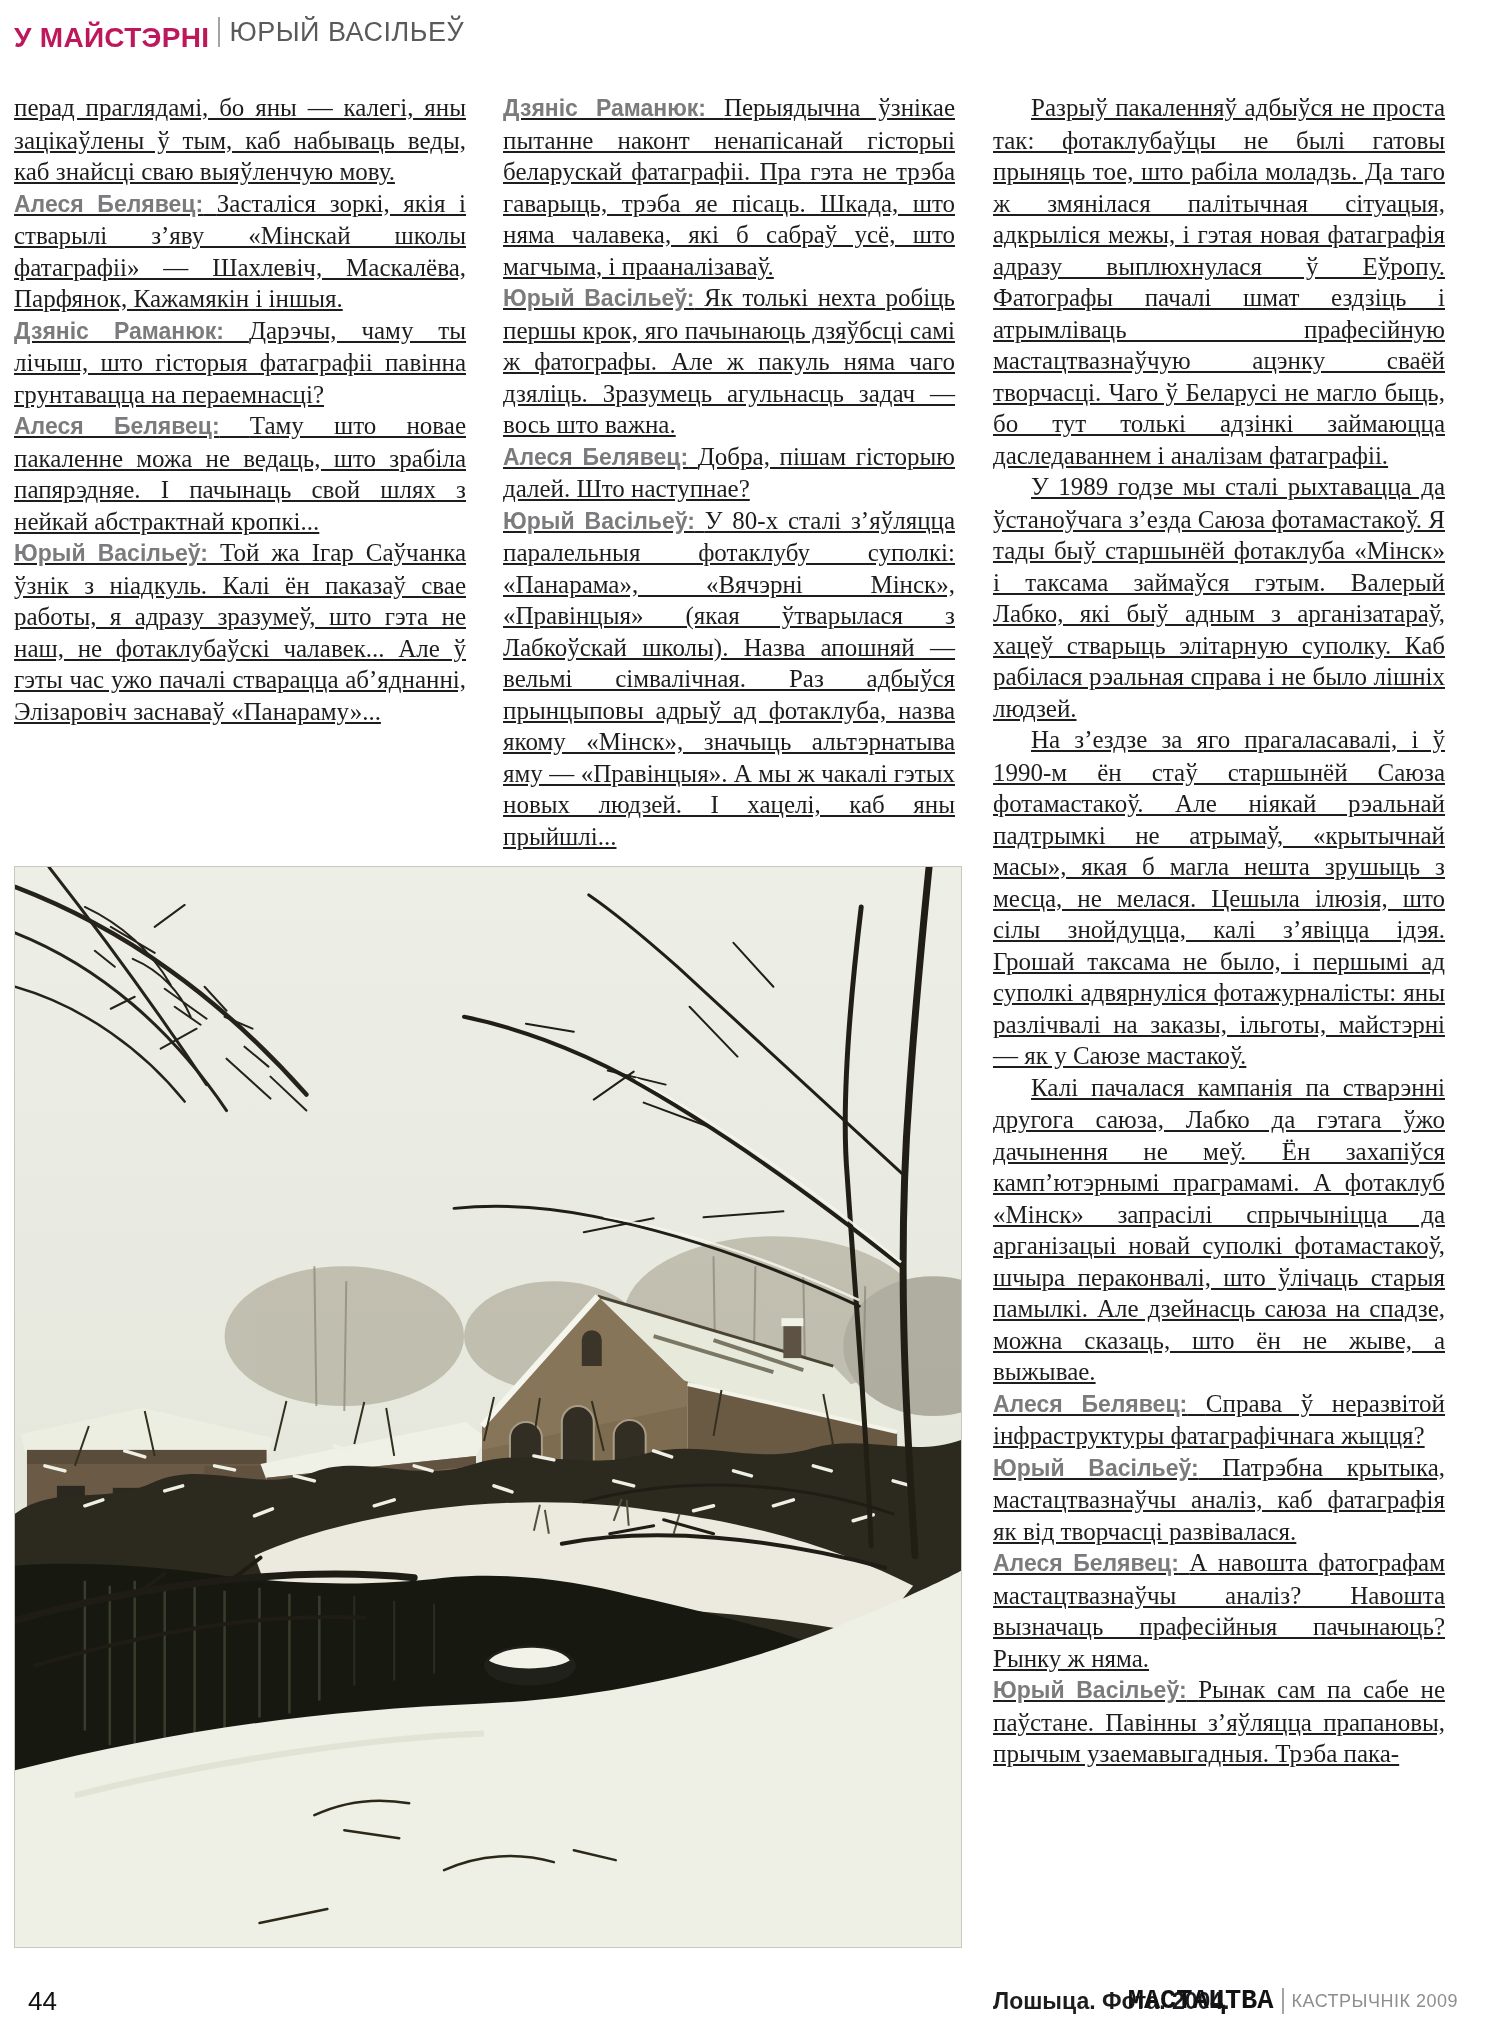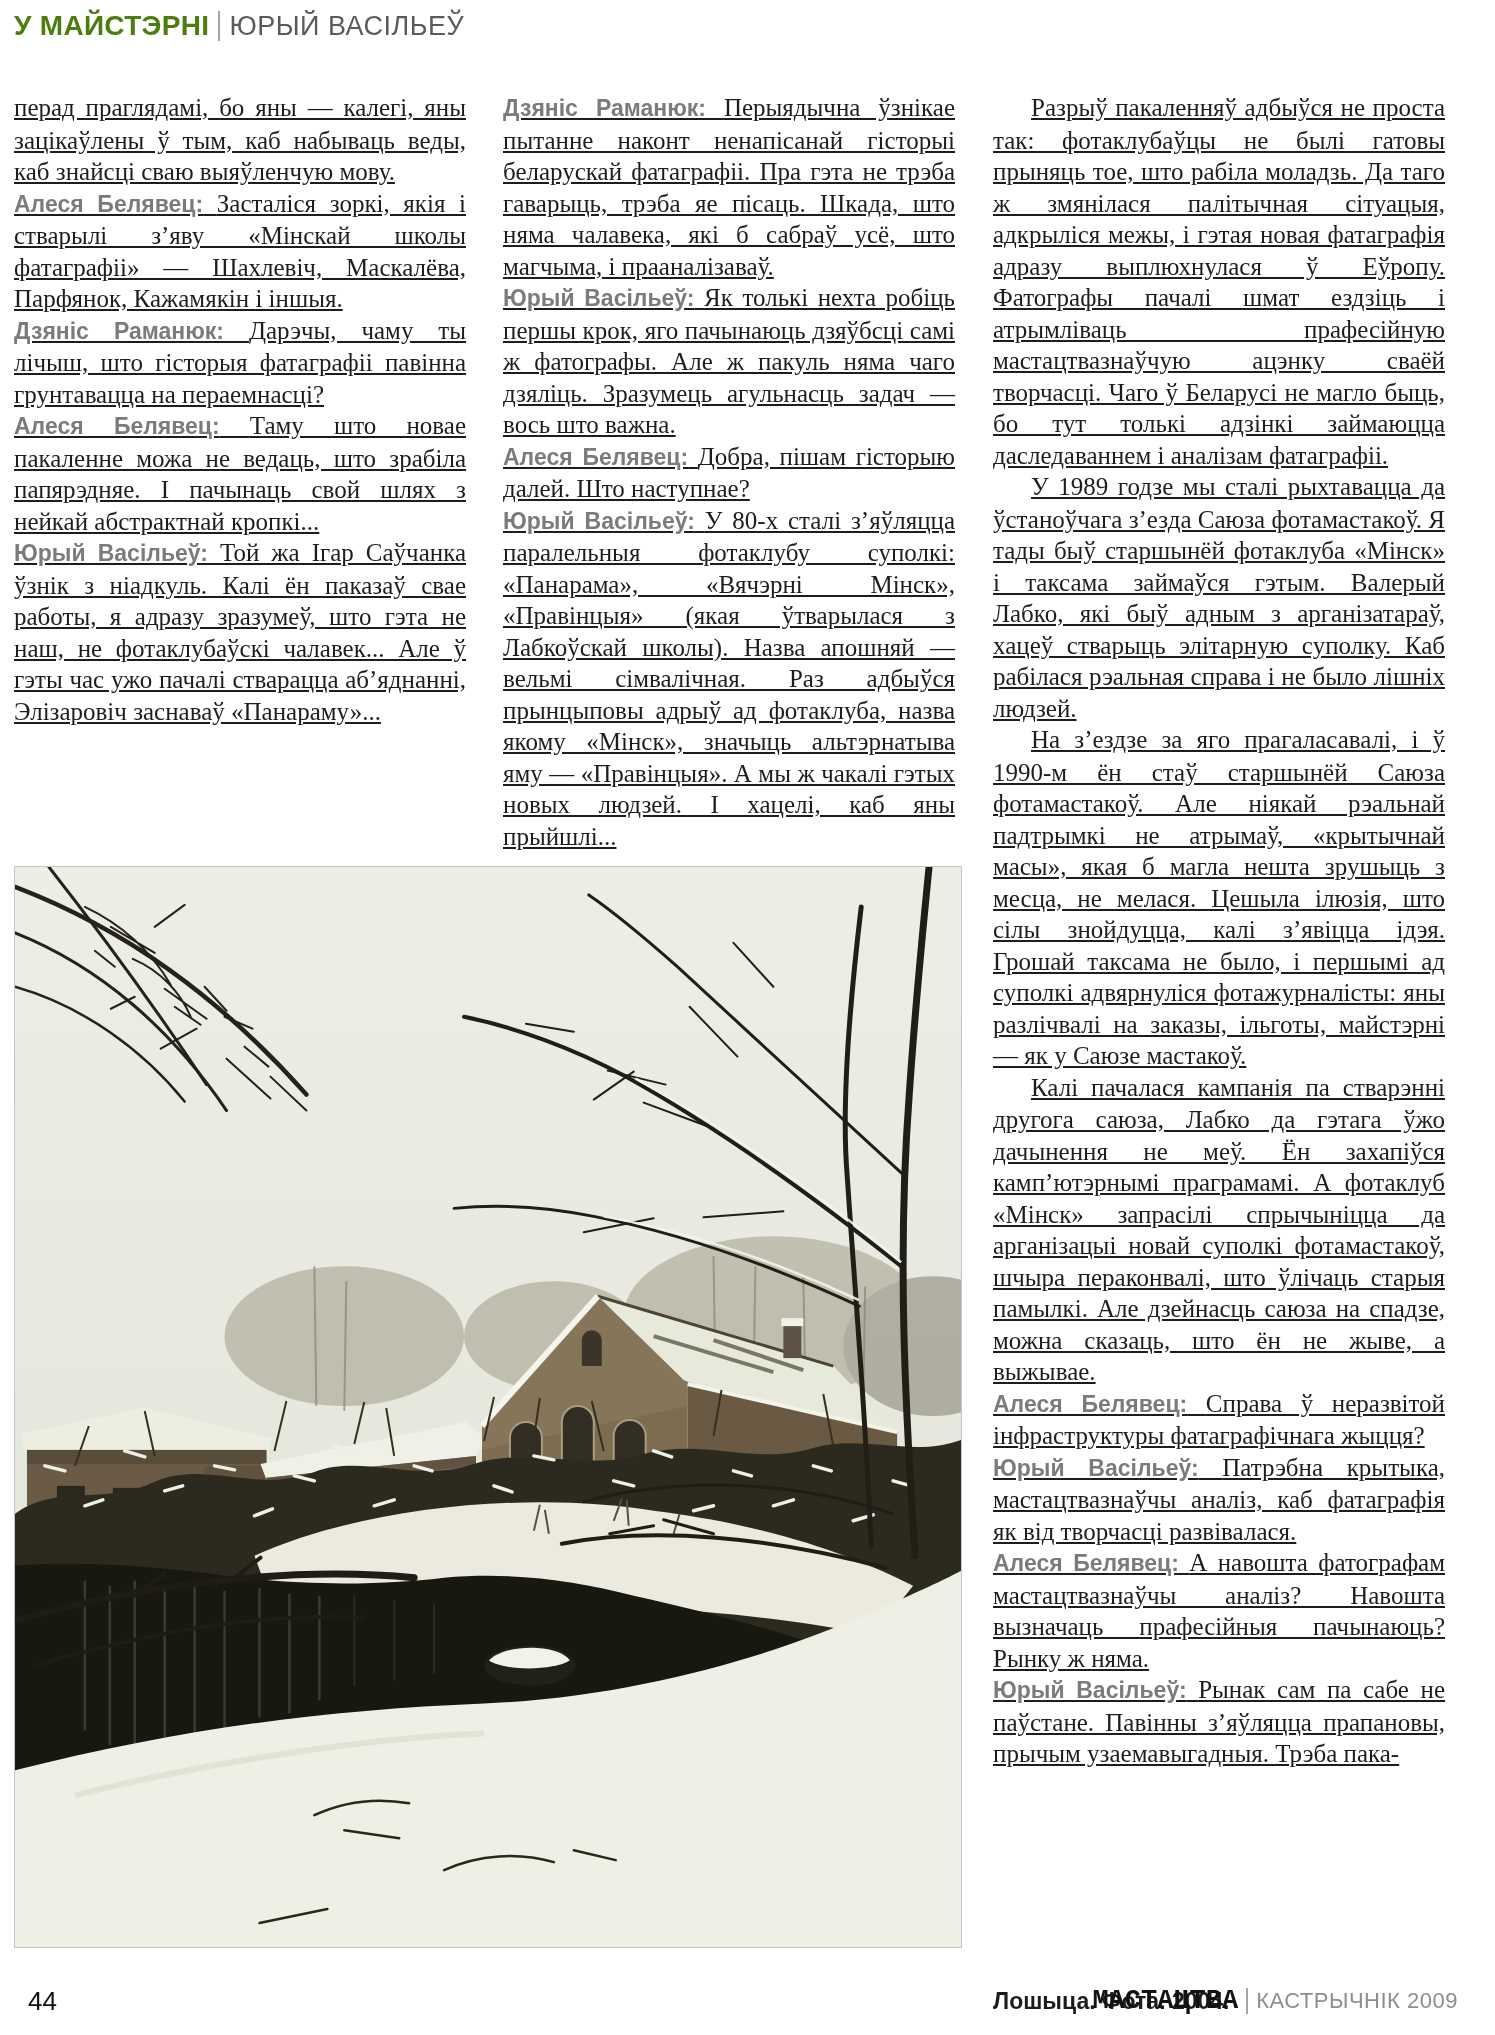--- a/index.html
+++ b/index.html
@@ -1,21 +1,21 @@
 <!DOCTYPE html>
 <html><head>
 <meta charset="utf-8">
 <style>
   html,body{margin:0;padding:0;background:#fff;}
   .page{position:relative;width:1495px;height:2035px;background:#ffffff;overflow:hidden;
         font-family:"Liberation Serif",serif;}
   
   .masthead{position:absolute;left:14px;top:10px;display:flex;align-items:center;}
   .rubric{font-family:"Liberation Sans",sans-serif;font-weight:700;font-size:28px;
-          color:#4d7c0f;letter-spacing:.3px;}
+          color:#be185d;letter-spacing:.3px;margin-top:12px;}
   .mh-div{width:2px;height:30px;background:#a5a5a7;margin:0 9px;}
   .person{font-family:"Liberation Sans",sans-serif;font-weight:400;font-size:27px;
           color:#5a5a5c;letter-spacing:.5px;}
   
   .col{position:absolute;top:92px;width:452px;text-align:justify;
        font-size:25px;line-height:31.5px;color:#1d1d1f;text-decoration:underline;}
   .col1{left:14px;}  .col2{left:503px;}  .col3{left:993px;}
   .col p{margin:0;}
   .col p.indent{text-indent:38px;}
   .speaker{font-family:"Liberation Sans",sans-serif;font-weight:700;font-size:23px;
@@ -25,21 +25,21 @@
          border:1px solid #c8c8bf;box-sizing:border-box;background:#e8e9e1;}
   .photo svg{display:block;width:100%;height:100%;}
   .caption{position:absolute;left:993px;top:1988px;font-family:"Liberation Sans",sans-serif;
            font-weight:700;font-size:23px;color:#1c1c1e;}
   
   .page-number{position:absolute;left:28px;top:1986px;font-family:"Liberation Sans",sans-serif;
                font-weight:400;font-size:26px;color:#111;}
   .footer-right{position:absolute;right:37px;top:1986px;display:flex;align-items:center;}
   .mag{font-family:Liberation Mono, monospace;font-weight:700;font-size:27px;color:#121214;}
   .f-div{width:2px;height:26px;background:#a5a5a7;margin:0 8px;}
-  .issue{font-family:"Liberation Sans",sans-serif;font-weight:300;font-size:22px;color:#8e8e90;
+  .issue{font-family:"Liberation Sans",sans-serif;font-weight:300;font-size:18px;color:#8e8e90;
          letter-spacing:.5px;}
 </style>
 </head>
 <body>
 
 <div class="page">
 
   <header class="masthead">
     <span class="rubric">У МАЙСТЭРНІ</span>
     <span class="mh-div"></span>

